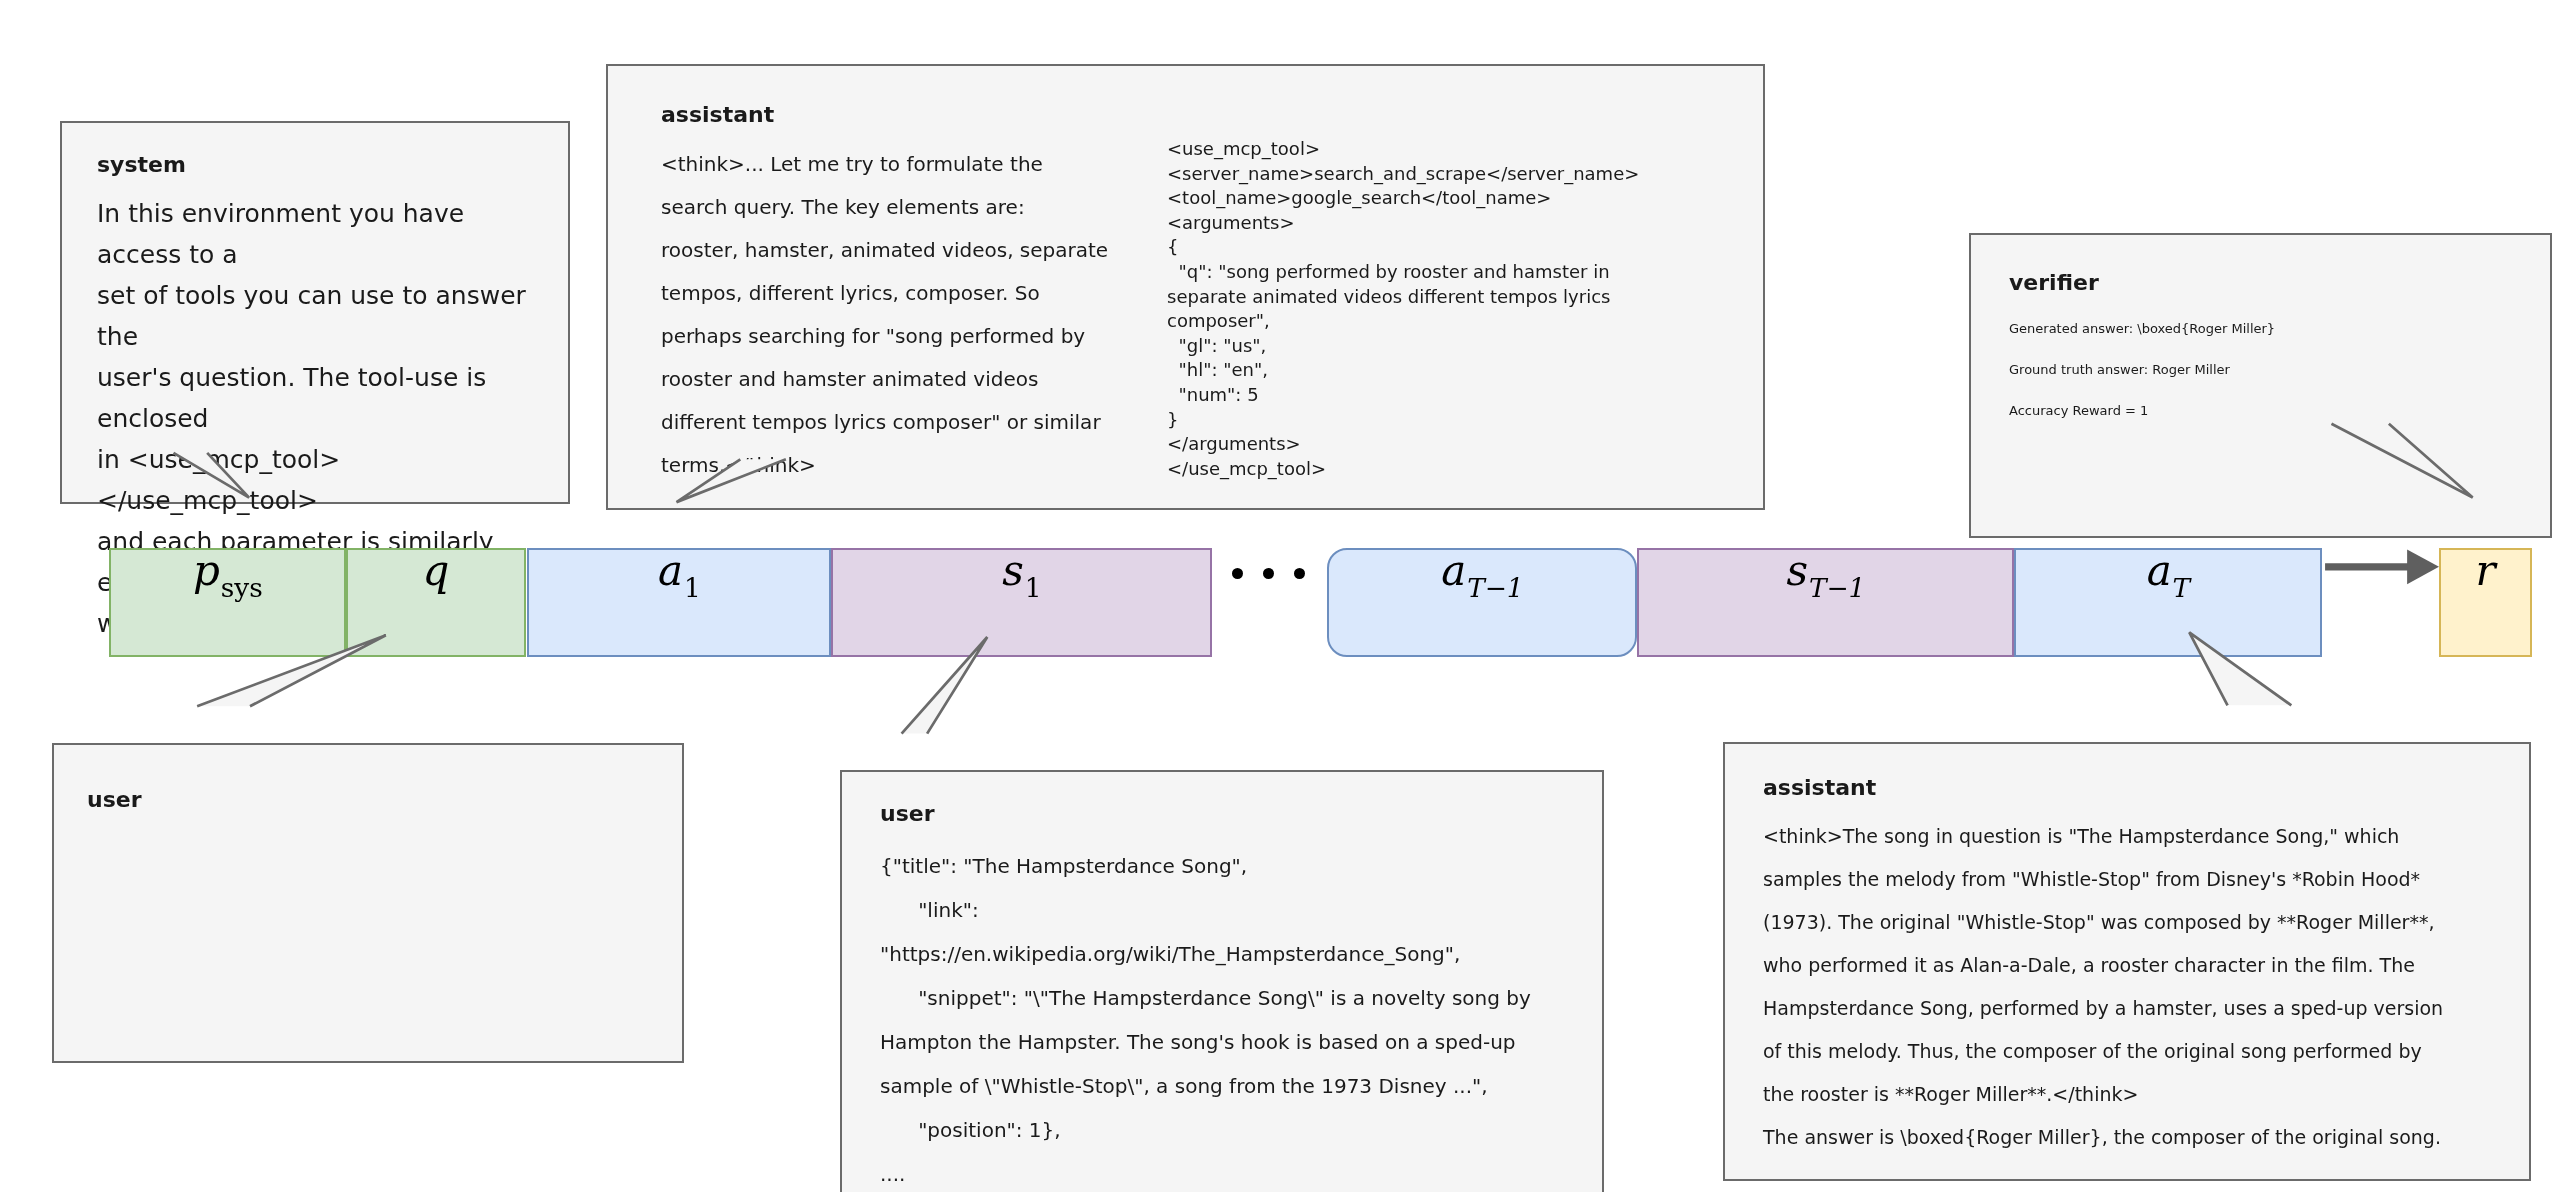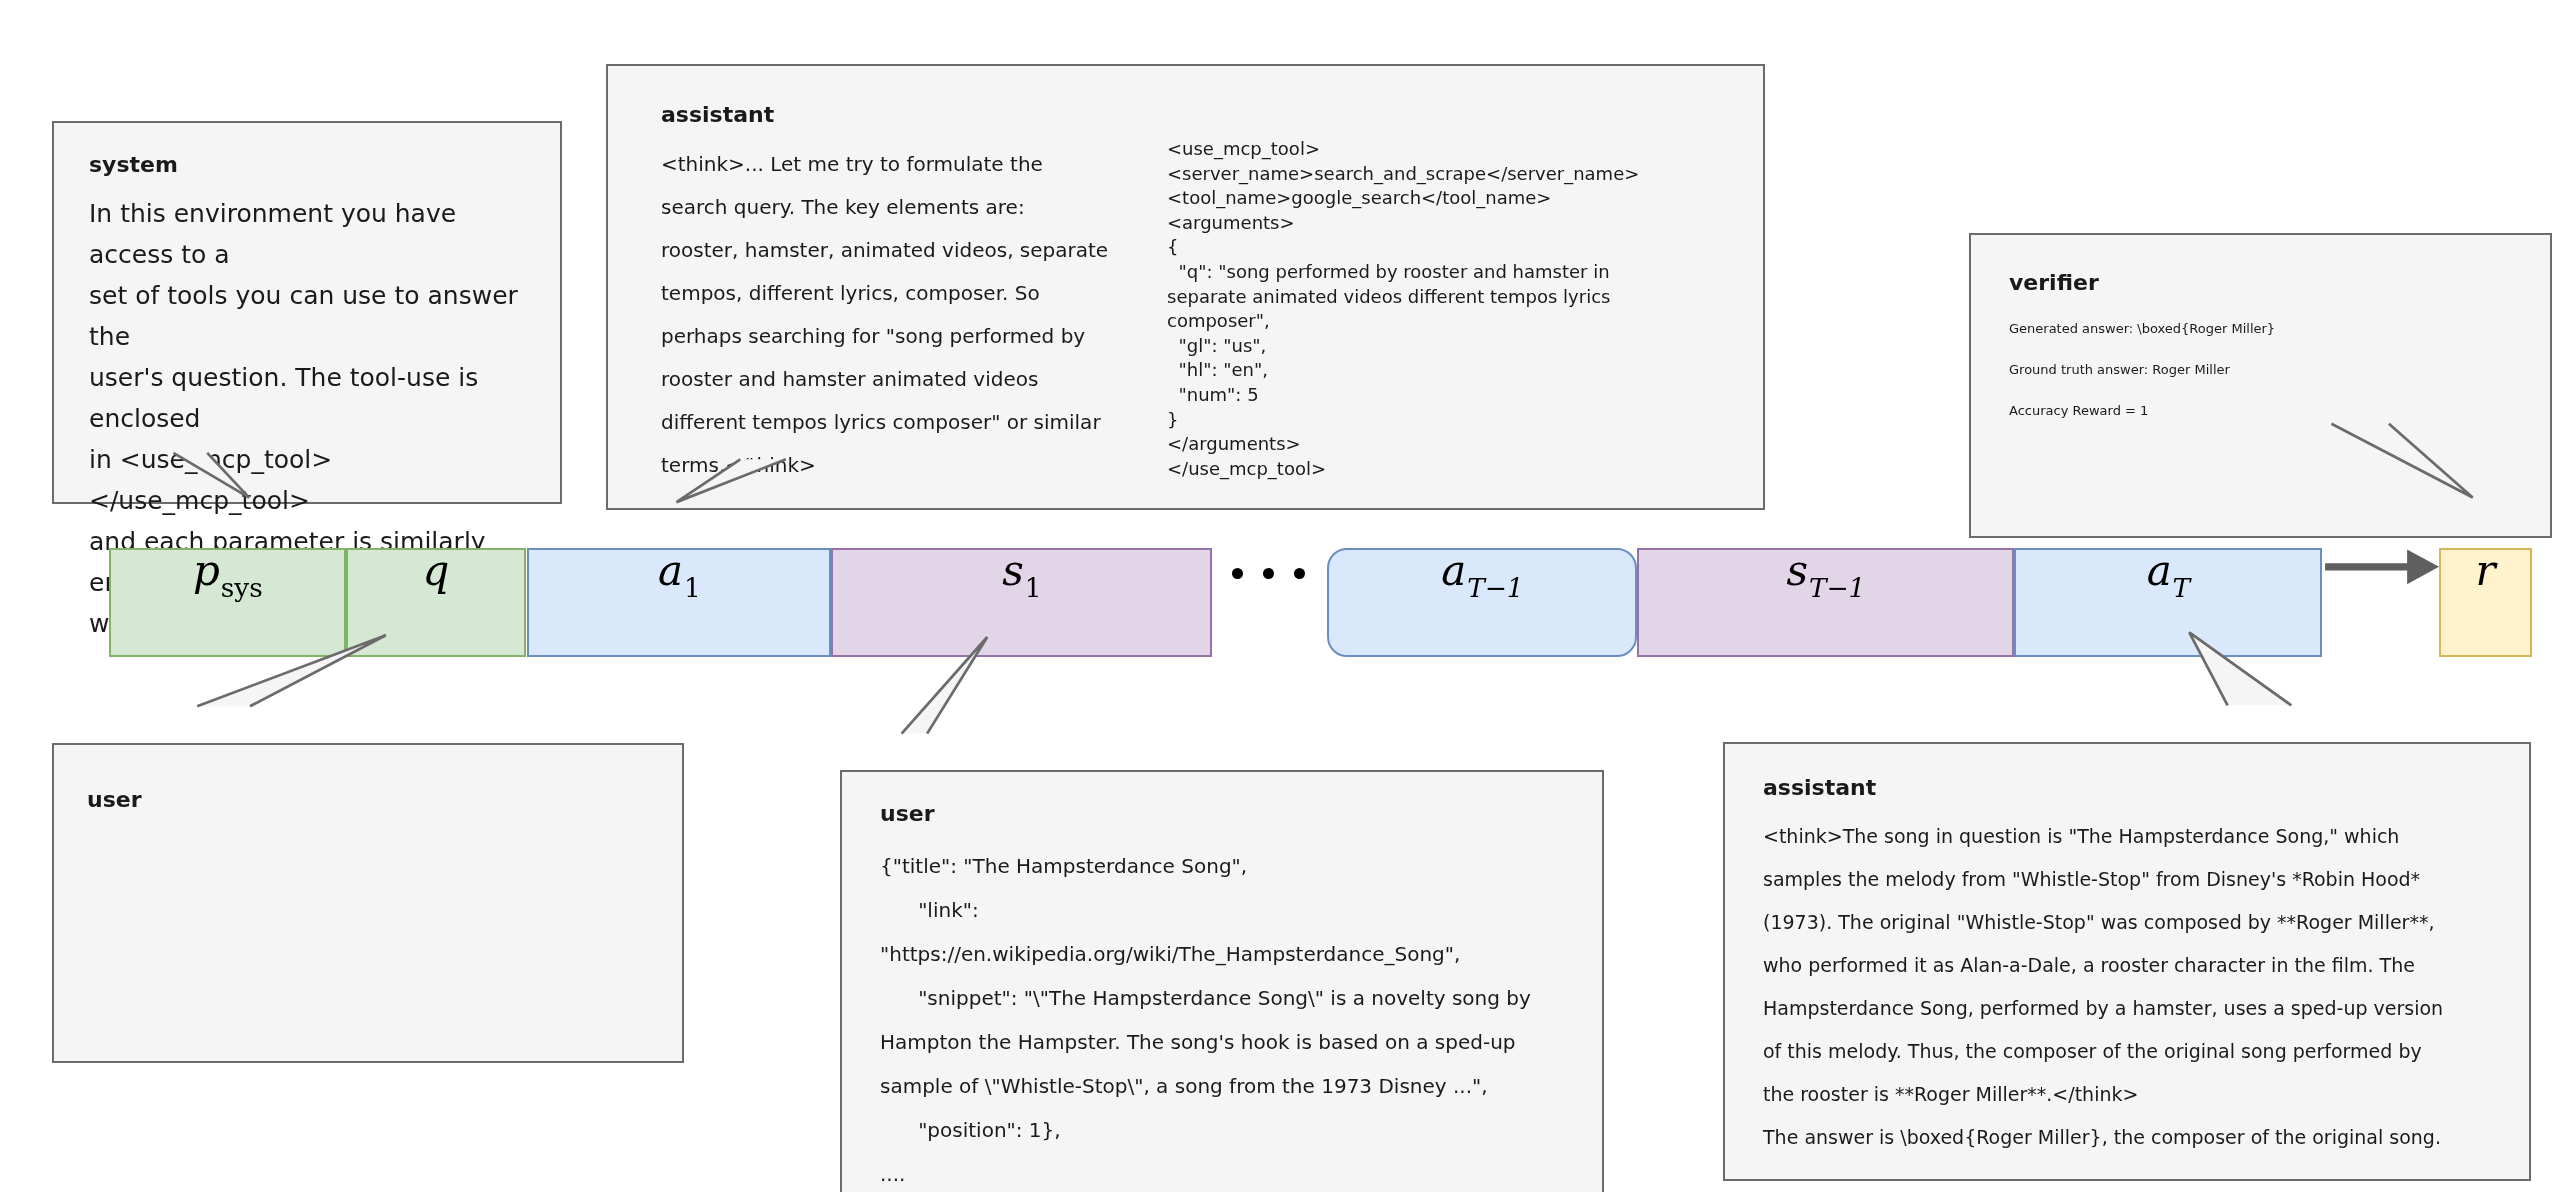--- a/index.html
+++ b/index.html
@@ -12,21 +12,21 @@
   
   .bubble {
     position:absolute; box-sizing:border-box; z-index:1;
     background:var(--bubble_fill);
     border:2.7px solid var(--bubble_stroke);
     margin-top:44px;
   }
   .bubble .heading { display:block; font-weight:bold; font-size:22px; color:var(--text); }
   .bubble .body { white-space:pre-wrap; color:var(--text); }
 
-  #bubble-system        { left:52px;   top:77px;  width:510px;  height:383px; padding:29px 35px; }
+  #bubble-system        { left:60px;   top:77px;  width:510px;  height:383px; padding:29px 35px; }
   #bubble-system .heading { margin-bottom:16.4px; }
   #bubble-system .body  { font-size:25px; line-height:41px; }
 
   #bubble-assistant-top { left:606px;  top:20px;  width:1159px; height:446px; }
   #bubble-assistant-top .col { position:absolute; }
   #bubble-assistant-top .col-think { left:53px;  top:36px; width:515px; }
   #bubble-assistant-top .col-think .heading { margin-bottom:16.4px; }
   #bubble-assistant-top .col-think .body { font-size:20px; line-height:43px; }
   #bubble-assistant-top .col-code  { left:559px; top:71px; width:560px; }
   #bubble-assistant-top .col-code .body { font-size:18px; line-height:24.6px; }

